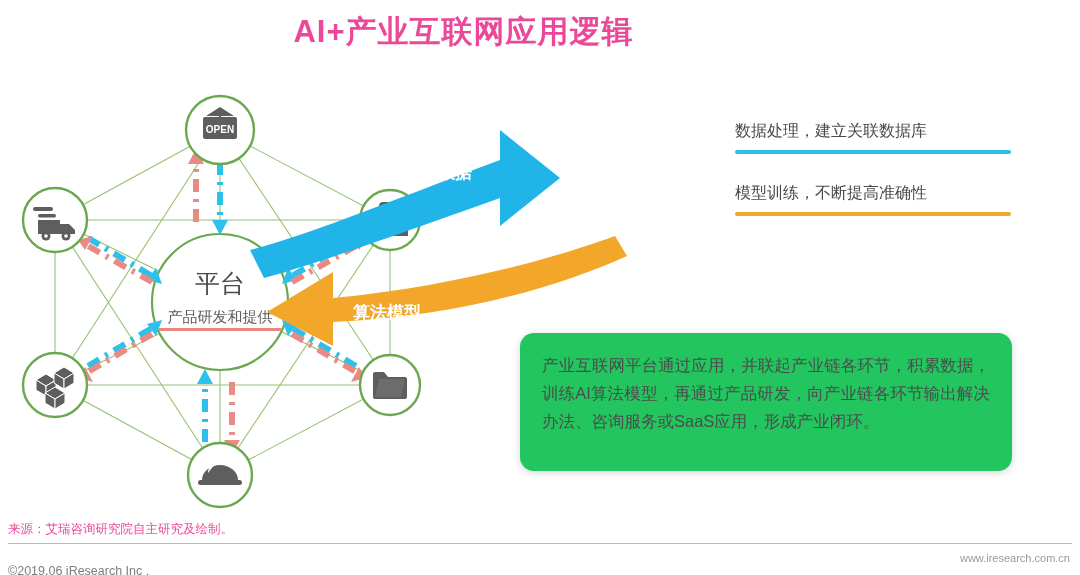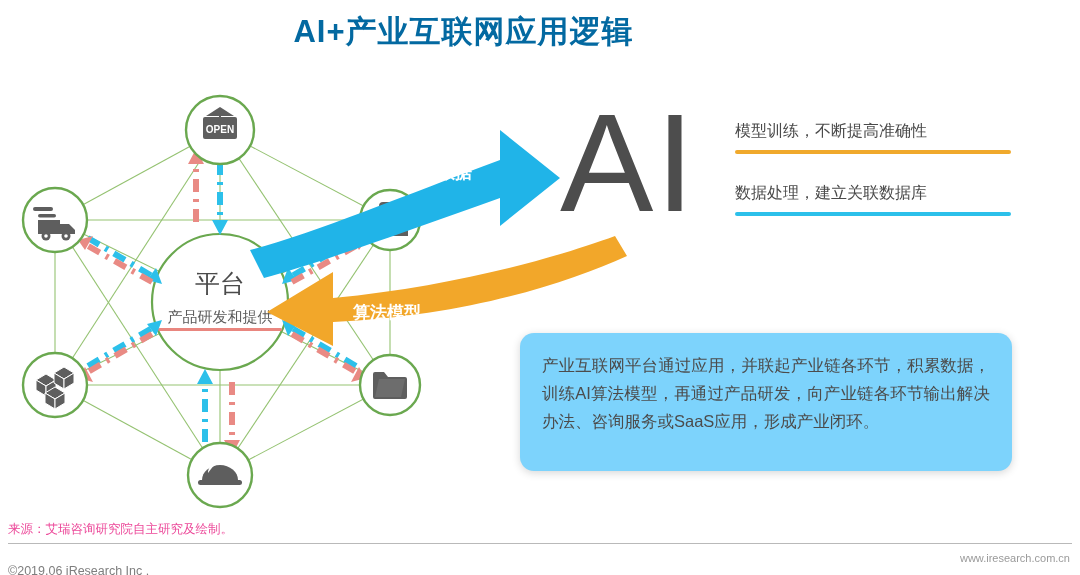--- a/index.html
+++ b/index.html
@@ -20,21 +20,21 @@
 
   
   .title {
     position: absolute;
     top: 10px;
     left: 0;
     width: 927px;
     text-align: center;
     font-size: 31px;
     font-weight: bold;
-    color: #0369a1;
+    color: #ec4899;
     letter-spacing: 1px;
     line-height: 44px;
   }
 
   
   #network {
     position: absolute;
     left: 0;
     top: 70px;
     width: 470px;
@@ -75,21 +75,21 @@
     width: 276px;
   }
 
   
   .desc-card {
     position: absolute;
     left: 520px;
     top: 333px;
     width: 492px;
     height: 138px;
-    background: #7dd3fc;
+    background: #22c55e;
     border-radius: 14px;
     box-shadow: 0 2px 9px rgba(0,0,0,0.16);
     box-sizing: border-box;
     padding: 18px 22px 0 22px;
   }
   .desc-text {
     font-size: 16.5px;
     line-height: 28px;
     color: #4c4c4c;
     text-align: justify;
@@ -305,31 +305,30 @@
   </svg>
 
   <svg style="position:absolute;left:255px;top:230px;width:380px;height:130px;" viewBox="0 0 380 130">
     <g>
       <path d="M360,6 C300,28 200,56 78,68 L78,42 L12,82 L78,116 L78,92
                C210,86 310,54 372,26 Z" fill="#f2a72a"></path>
       <text class="arrow-label" x="98" y="88" text-anchor="start">算法模型</text>
     </g>
   </svg>
 
-  <div class="ai-word">AI</div>
 
   <div class="ai-points">
+    <div>
+      <div class="ai-point-text">数据处理，建立关联数据库</div>
+      <div class="ai-rule" style="background:#2cc0ea;"></div>
+    </div>
     <div>
       <div class="ai-point-text">模型训练，不断提高准确性</div>
       <div class="ai-rule" style="background:#f0a92c;"></div>
     </div>
-    <div>
-      <div class="ai-point-text">数据处理，建立关联数据库</div>
-      <div class="ai-rule" style="background:#2cc0ea;"></div>
-    </div>
   </div>
 
   <div class="desc-card">
     <div class="desc-text">产业互联网平台通过应用，并联起产业链各环节，积累数据，训练AI算法模型，再通过产品研发，向产业链各环节输出解决办法、咨询服务或SaaS应用，形成产业闭环。</div>
   </div>
 
   <div class="source-line">来源：艾瑞咨询研究院自主研究及绘制。</div>
   <div class="footer-rule"></div>
   <div class="copyright">©2019.06 iResearch Inc .</div>
   <div class="site-url">www.iresearch.com.cn</div>

